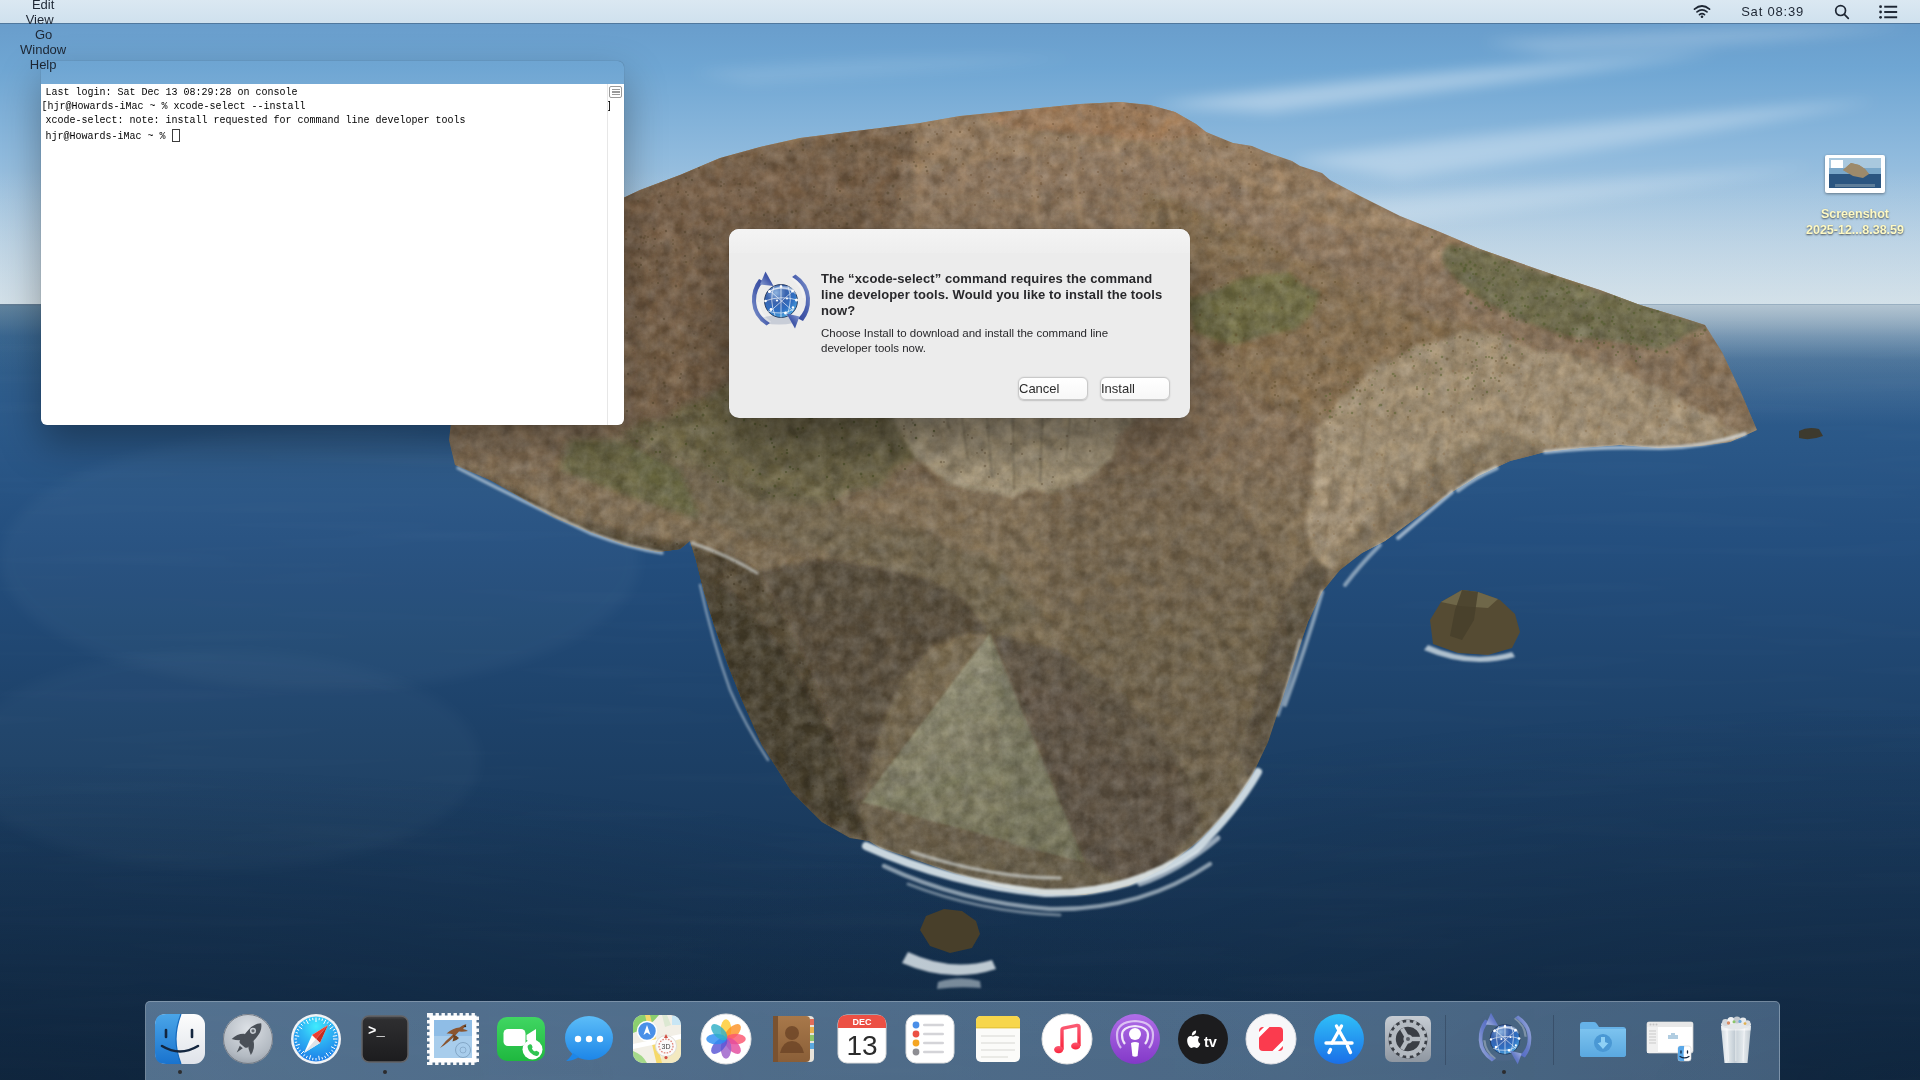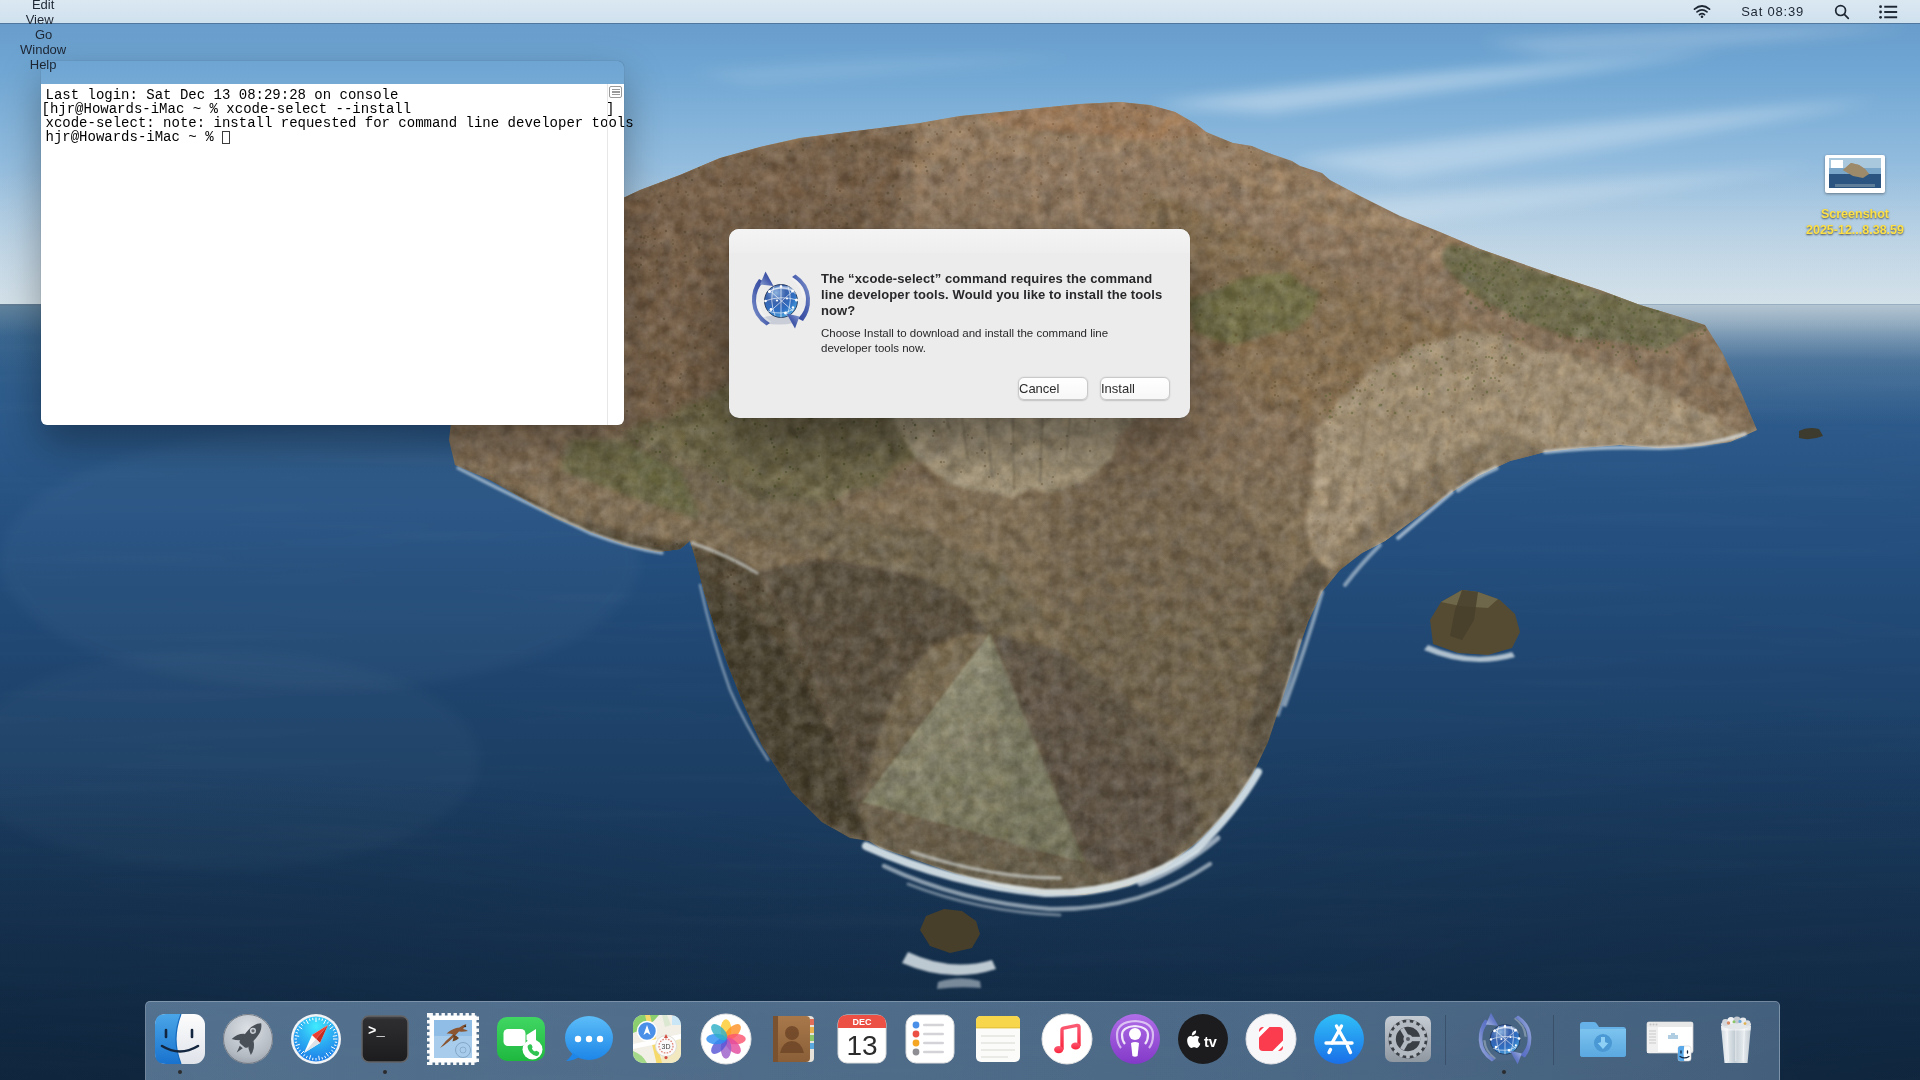--- a/index.html
+++ b/index.html
@@ -18,21 +18,21 @@
 .mb-right .clock { margin:0 2px; letter-spacing:0.8px; }
 
 #term { position:absolute; left:41px; top:61px; width:583px; height:364px; border-radius:6px;
   box-shadow:0 18px 40px rgba(0,0,0,0.35), 0 0 1px rgba(0,0,0,0.4); }
 .t-bar { height:22px; background:linear-gradient(#ececec,#dcdcdc); border-radius:6px 6px 0 0;
   border-bottom:1px solid #c3c3c3; position:relative; }
 .tl { position:absolute; top:5.5px; left:7px; width:12px; height:12px; border-radius:50%;
   background:#c9c9c9; border:0.5px solid #b2b2b2; }
 .t-title { text-align:center; font-size:12.5px; color:#8a8a8a; line-height:22px; font-weight:bold; }
 .t-body { position:absolute; top:23px; left:0; width:583px; height:341px; background:#ffffff;
-  border-radius:0 0 6px 6px; font-family:"Liberation Mono", monospace; font-size:14px; color:#000; }
+  border-radius:0 0 6px 6px; font-family:"Liberation Mono", monospace; font-size:10px; color:#000; }
 .tline { position:absolute; left:4.5px; white-space:pre; letter-spacing:0; }
 .cur { display:inline-block; width:8px; height:13px; border:1px solid #3c3c3c; vertical-align:-3px; }
 .t-mark { position:absolute; top:2px; right:2px; width:13px; height:12px; border:1px solid #9a9a9a;
   border-radius:2px; padding:2px 1.5px; display:flex; flex-direction:column; justify-content:space-between; }
 .t-mark div { height:1.2px; background:#9a9a9a; }
 
 #dialog { position:absolute; left:729px; top:229px; width:461px; height:189px; background:#ececec;
   border-radius:10px; box-shadow:0 25px 60px rgba(0,0,0,0.45), 0 0 1px rgba(0,0,0,0.35); }
 #dialog:before { content:""; position:absolute; top:0; left:0; right:0; height:24px;
   background:linear-gradient(#f4f4f4,#eeeeee); border-radius:10px 10px 0 0; }
@@ -41,21 +41,21 @@
   color:#28282b; line-height:16px; letter-spacing:0.1px; }
 .d-body { position:absolute; left:92px; top:97px; width:340px; font-size:11.5px; color:#28282b; line-height:14.5px; }
 .d-btns { position:absolute; right:20px; bottom:18px; display:flex; gap:12px; }
 .btn { width:70px; height:23px; background:linear-gradient(#ffffff,#f7f7f7); border:0.5px solid #c9c9c9;
   border-radius:6px; font-size:13px; color:#2b2b2b; line-height:22px;
   box-shadow:0 0.5px 1.5px rgba(0,0,0,0.18); }
 
 #deskicon { position:absolute; left:1795px; top:155px; width:120px; text-align:center; }
 .thumb { width:60px; height:38px; margin:0 auto; background:#ffffff; border-radius:2px;
   padding:3px; box-shadow:0 1px 3px rgba(0,0,0,0.4); }
-.labels { margin-top:14px; font-size:12.5px; font-weight:bold; color:#fde047;
+.labels { margin-top:14px; font-size:12.5px; font-weight:bold; color:#fef9c3;
   text-shadow:0 1px 2px rgba(0,0,0,0.65); line-height:15.5px; white-space:nowrap; }
 
 #dock { position:absolute; left:0; top:1001px; width:1920px; height:79px; }
 .dock-bg { position:absolute; left:145px; top:0; width:1635px; height:79px;
   background:linear-gradient(90deg, rgba(125,158,190,0.62), rgba(115,148,180,0.6) 70%, rgba(105,136,168,0.58));
   border-radius:5px 5px 0 0; border:0.5px solid rgba(255,255,255,0.25); border-bottom:none; }
 .dicon { position:absolute; top:12px; width:52px; height:52px; }
 .dsep { position:absolute; top:14px; width:1px; height:50px; background:rgba(20,30,45,0.28); }
 .ddot { position:absolute; top:69px; width:4px; height:4px; border-radius:50%; background:#2c2c2e; }
 </style>

